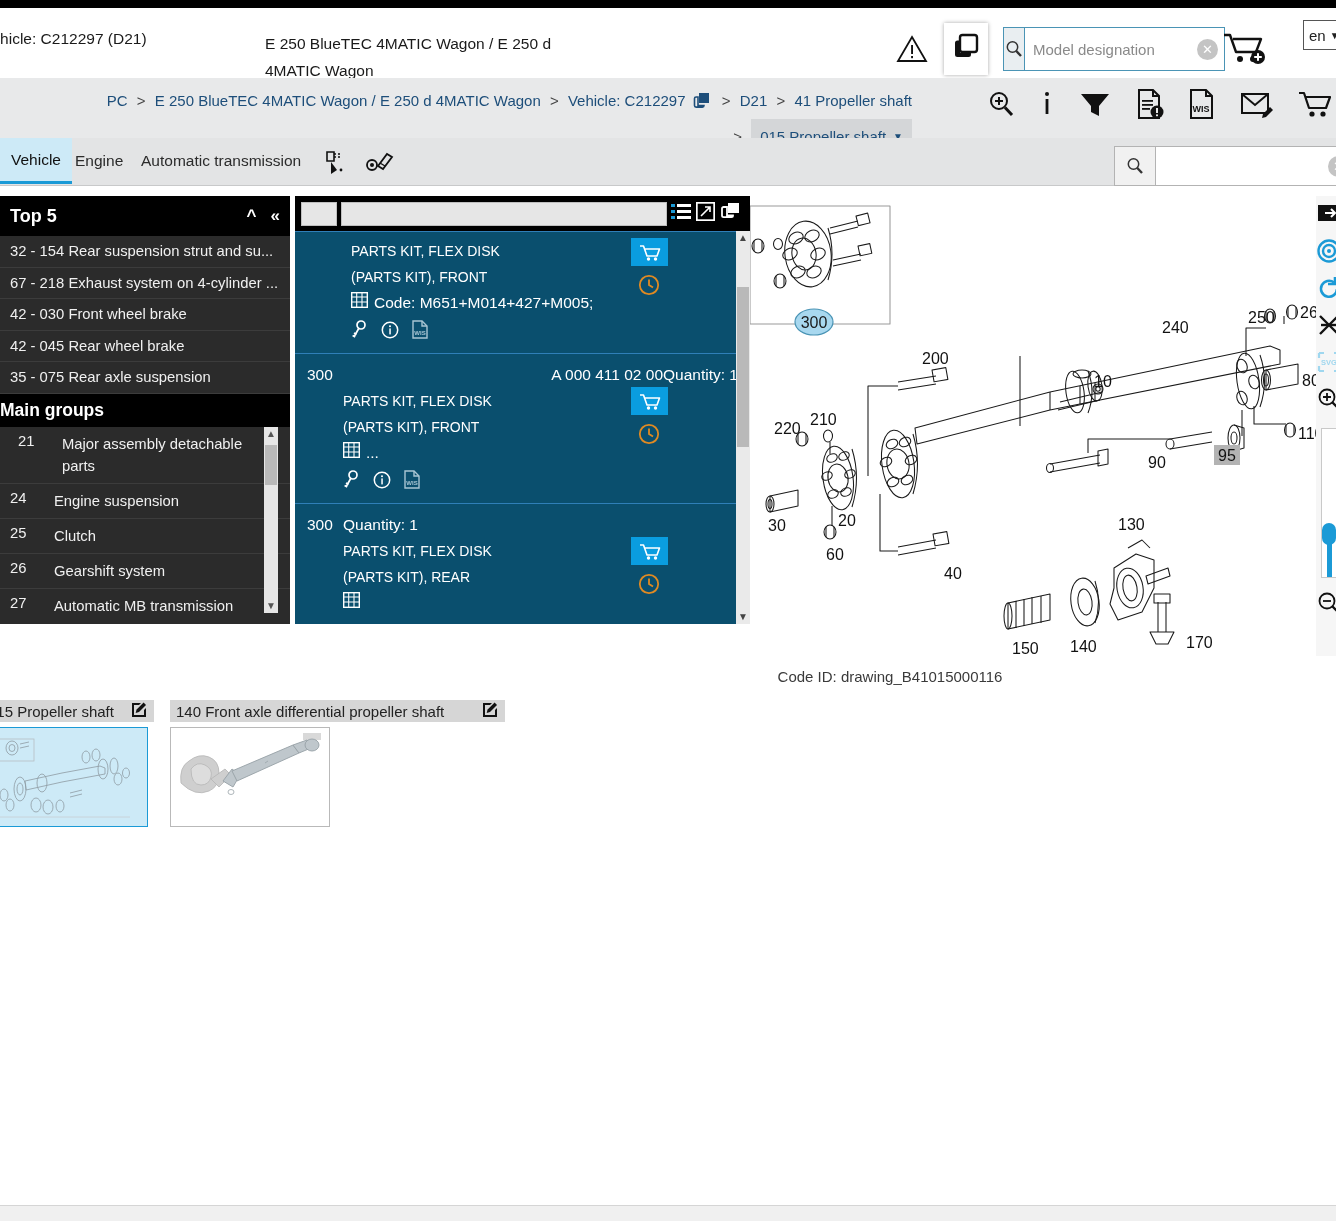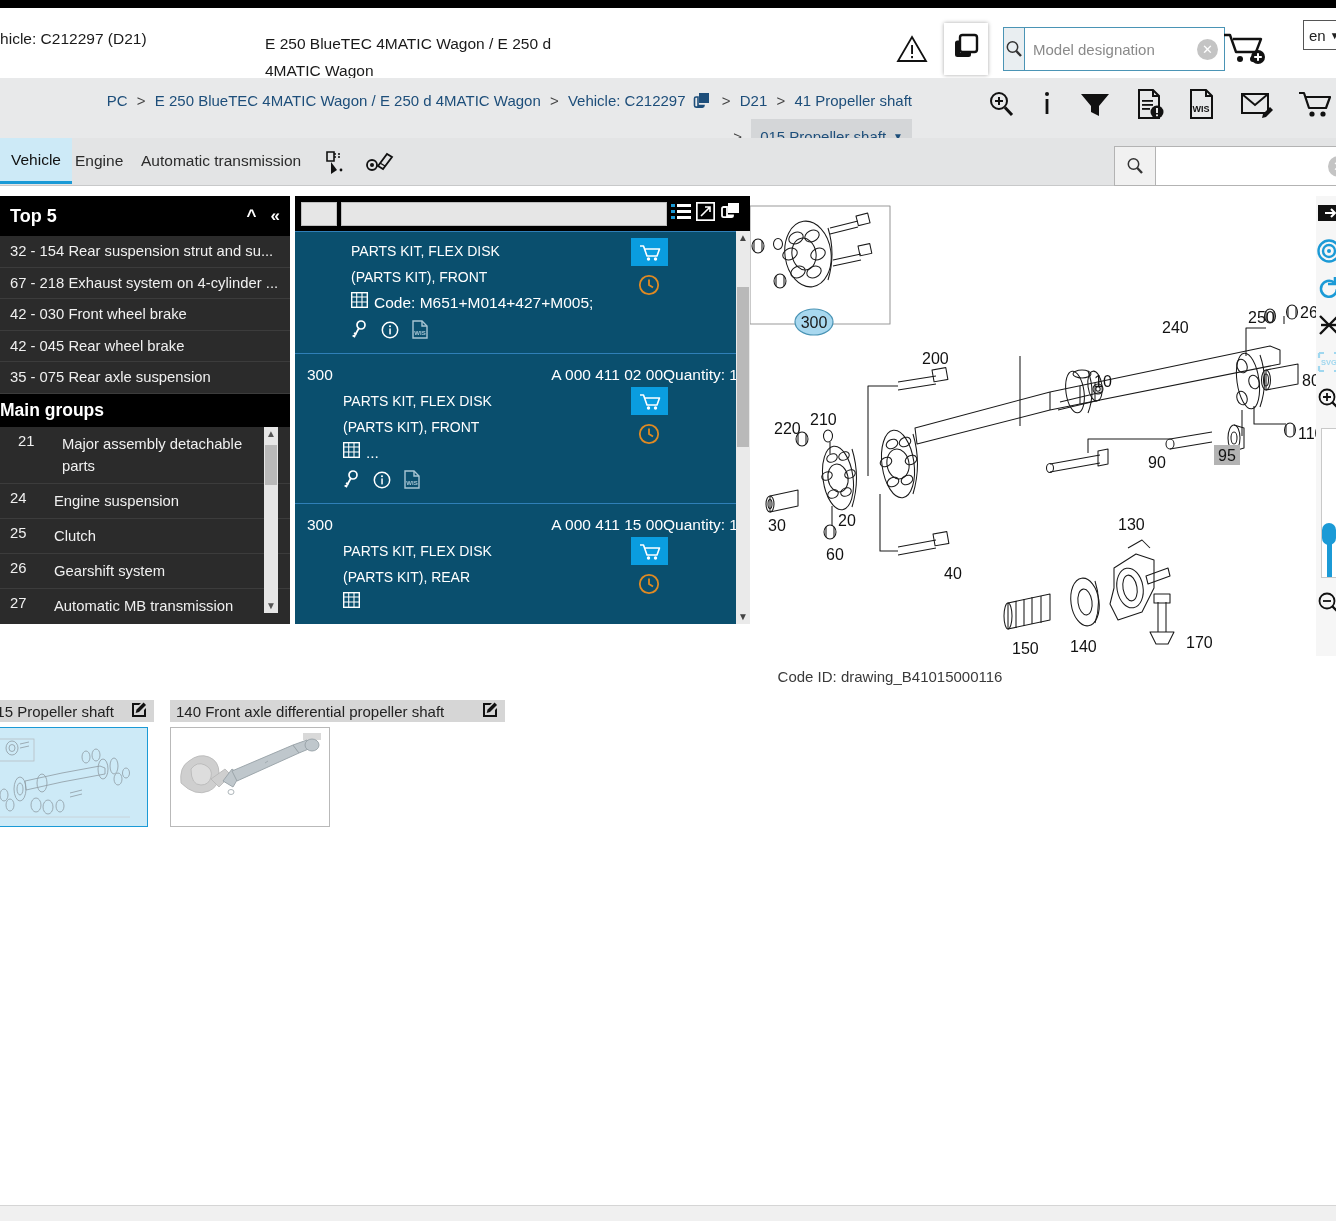--- a/index.html
+++ b/index.html
@@ -573,21 +573,20 @@
         <svg width="22" height="22" viewBox="0 0 22 22">
             <circle cx="11" cy="11" r="9.2" fill="none" stroke="#e08a22" stroke-width="1.8"></circle>
             <path d="M11 5.5 V11 L15 13.5" fill="none" stroke="#e08a22" stroke-width="1.8"></path>
           </svg>
       </div>
     </div>
 
     <div class="prow">
       <div class="prow-top">
         <span class="p-pos">300</span>
-        <span class="p-num">A 000 411 15 00</span>
         <span class="p-qty">Quantity: 1</span>
       </div>
       <div class="p-desc">PARTS KIT, FLEX DISK</div>
       <div class="p-desc">(PARTS KIT), REAR</div>
       <div class="p-code">
         <span>
           <svg width="17" height="16" viewBox="0 0 17 16">
               <rect x="0.7" y="0.7" width="15.6" height="14.6" fill="none" stroke="#fff" stroke-width="1.4"></rect>
               <path d="M0.7 5h15.6M0.7 10h15.6M5.7 0.7v14.6M11 0.7v14.6" stroke="#fff" stroke-width="1.1"></path>
             </svg>

